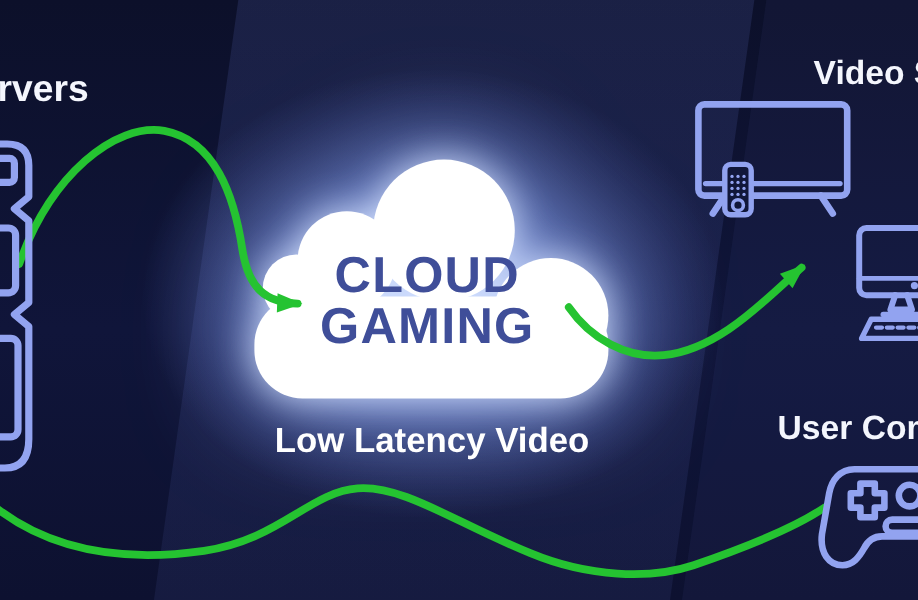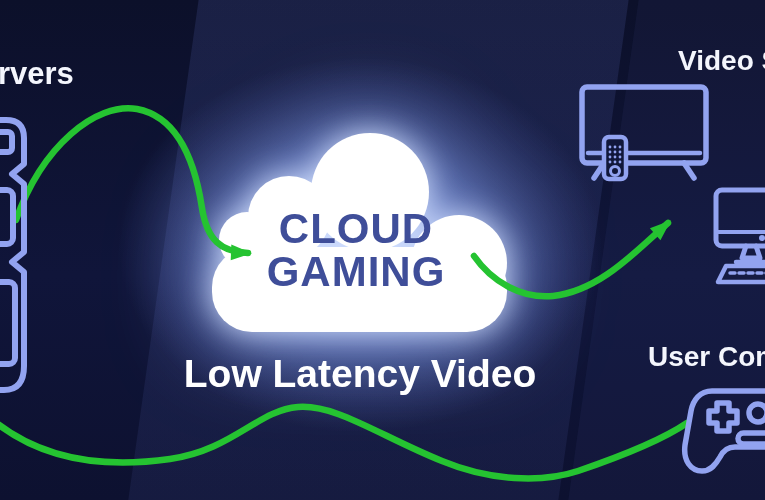--- a/index.html
+++ b/index.html
@@ -20,21 +20,21 @@
   svg.overlay{position:absolute;left:0;top:0;}
   .cloud-svg{filter:drop-shadow(0 0 16px rgba(215,228,255,.95))
                     drop-shadow(0 0 45px rgba(145,175,255,.75));}
   .cloud-title{position:absolute;left:356px;top:207px;transform:translateX(-50%);
       text-align:center;color:#3f4e99;font-weight:bold;font-size:42px;line-height:43px;
       letter-spacing:1px;white-space:nowrap;}
   .label{position:absolute;color:#f4f6fd;font-weight:600;font-size:28px;white-space:nowrap;}
   .label-servers{left:-2px;top:56px;font-size:31px;}
   .label-video{left:678px;top:45px;}
   .label-user{left:648px;top:341px;}
-  .label-subtitle{left:360px;top:352px;transform:translateX(-50%);font-size:39px;color:#ffffff;}
+  .label-subtitle{left:360px;top:352px;transform:translateX(-50%);font-size:29px;color:#ffffff;}
   .icon{position:absolute;}
 </style>
 </head>
 <body>
 
 <div class="stage">
 
   <div class="beam beam-main"></div>
   <div class="beam beam-right"></div>
 

